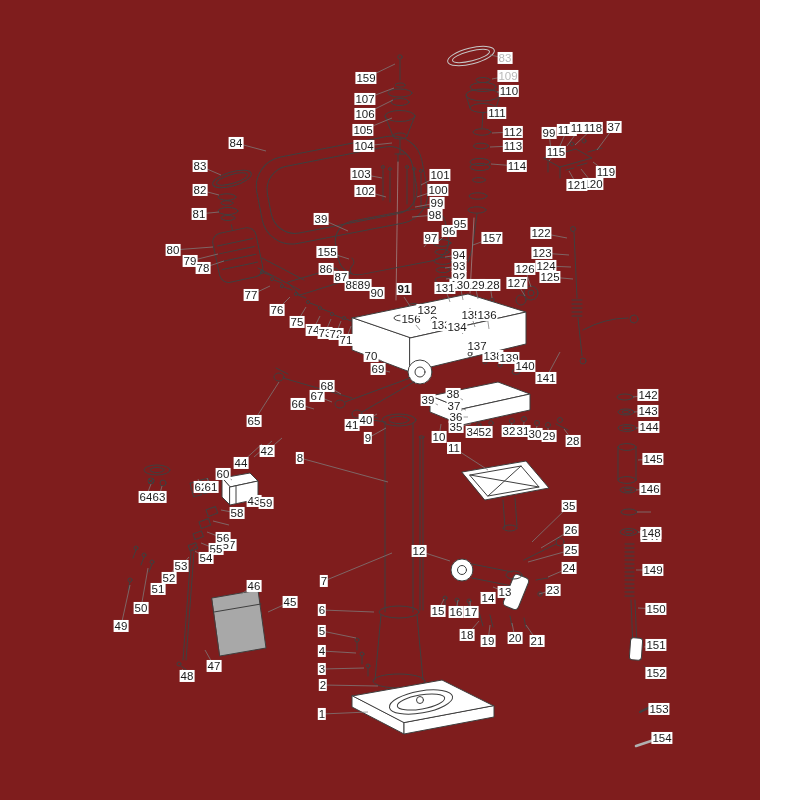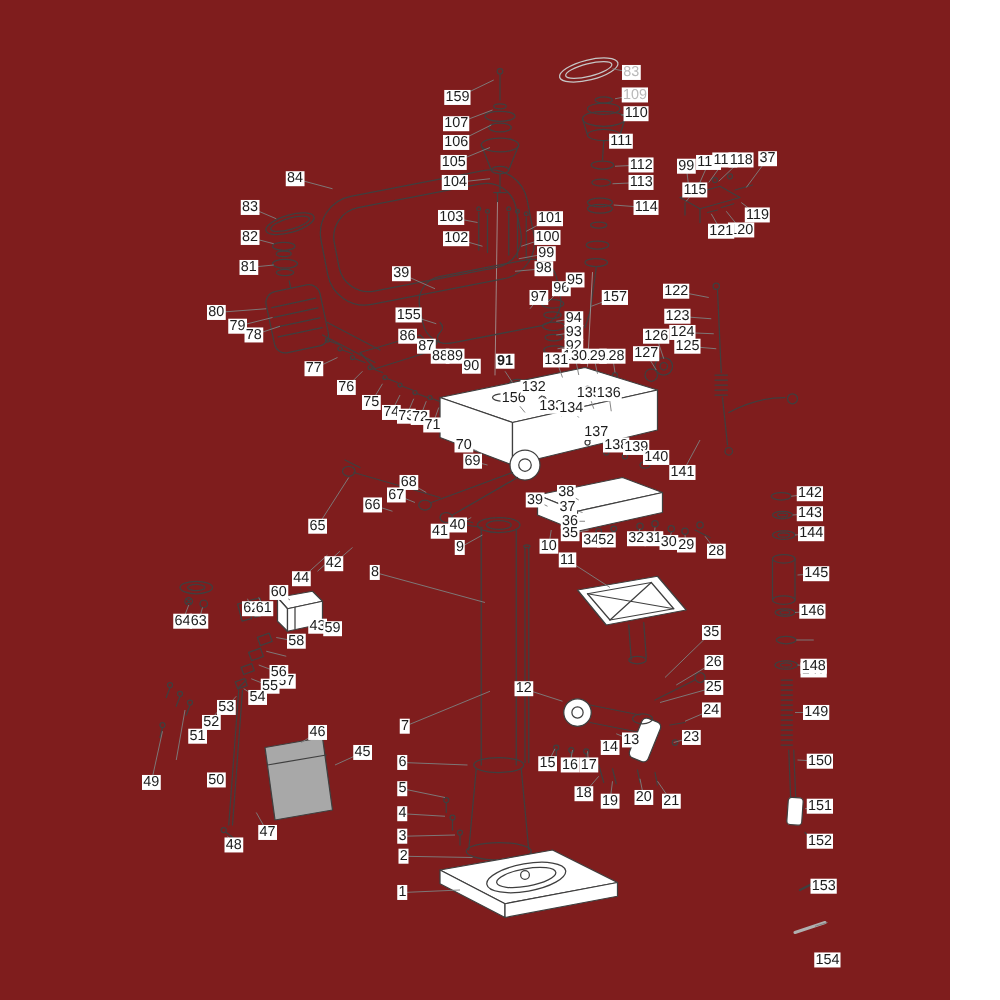--- a/index.html
+++ b/index.html
@@ -594,36 +594,36 @@
       <div class="part-label" style="left: 649px; top: 427px;">144</div>
       <div class="part-label" style="left: 653px; top: 459px;">145</div>
       <div class="part-label" style="left: 650px; top: 489px;">146</div>
       <div class="part-label" style="left: 651px; top: 512px; margin-top: 24px;">147</div>
       <div class="part-label" style="left: 651px; top: 533px;">148</div>
       <div class="part-label" style="left: 653px; top: 570px;">149</div>
       <div class="part-label" style="left: 656px; top: 609px;">150</div>
       <div class="part-label" style="left: 656px; top: 645px;">151</div>
       <div class="part-label" style="left: 656px; top: 673px;">152</div>
       <div class="part-label" style="left: 659px; top: 709px;">153</div>
-      <div class="part-label" style="left: 662px; top: 768px;">154</div>
+      <div class="part-label" style="left: 662px; top: 738px;">154</div>
       <div class="part-label" style="left: 146px; top: 497px;">64</div>
       <div class="part-label" style="left: 159px; top: 497px;">63</div>
       <div class="part-label" style="left: 201px; top: 487px;">62</div>
       <div class="part-label" style="left: 211px; top: 487px;">61</div>
       <div class="part-label" style="left: 223px; top: 474px;">60</div>
       <div class="part-label" style="left: 266px; top: 503px;">59</div>
       <div class="part-label" style="left: 237px; top: 513px;">58</div>
       <div class="part-label" style="left: 229px; top: 525px; margin-top: 20px;">57</div>
       <div class="part-label" style="left: 223px; top: 538px;">56</div>
       <div class="part-label" style="left: 216px; top: 549px;">55</div>
       <div class="part-label" style="left: 206px; top: 558px;">54</div>
       <div class="part-label" style="left: 181px; top: 566px;">53</div>
       <div class="part-label" style="left: 169px; top: 578px;">52</div>
       <div class="part-label" style="left: 158px; top: 589px;">51</div>
-      <div class="part-label" style="left: 141px; top: 624px; margin-left: 32px;">50</div>
+      <div class="part-label" style="left: 141px; top: 608px;">50</div>
       <div class="part-label" style="left: 121px; top: 626px;">49</div>
       <div class="part-label" style="left: 254px; top: 586px;">46</div>
       <div class="part-label" style="left: 290px; top: 602px;">45</div>
       <div class="part-label" style="left: 214px; top: 666px;">47</div>
       <div class="part-label" style="left: 187px; top: 676px;">48</div>
       <div class="part-label" style="left: 569px; top: 506px;">35</div>
       <div class="part-label" style="left: 571px; top: 530px;">26</div>
       <div class="part-label" style="left: 571px; top: 550px;">25</div>
       <div class="part-label" style="left: 569px; top: 568px;">24</div>
       <div class="part-label" style="left: 553px; top: 590px;">23</div>

